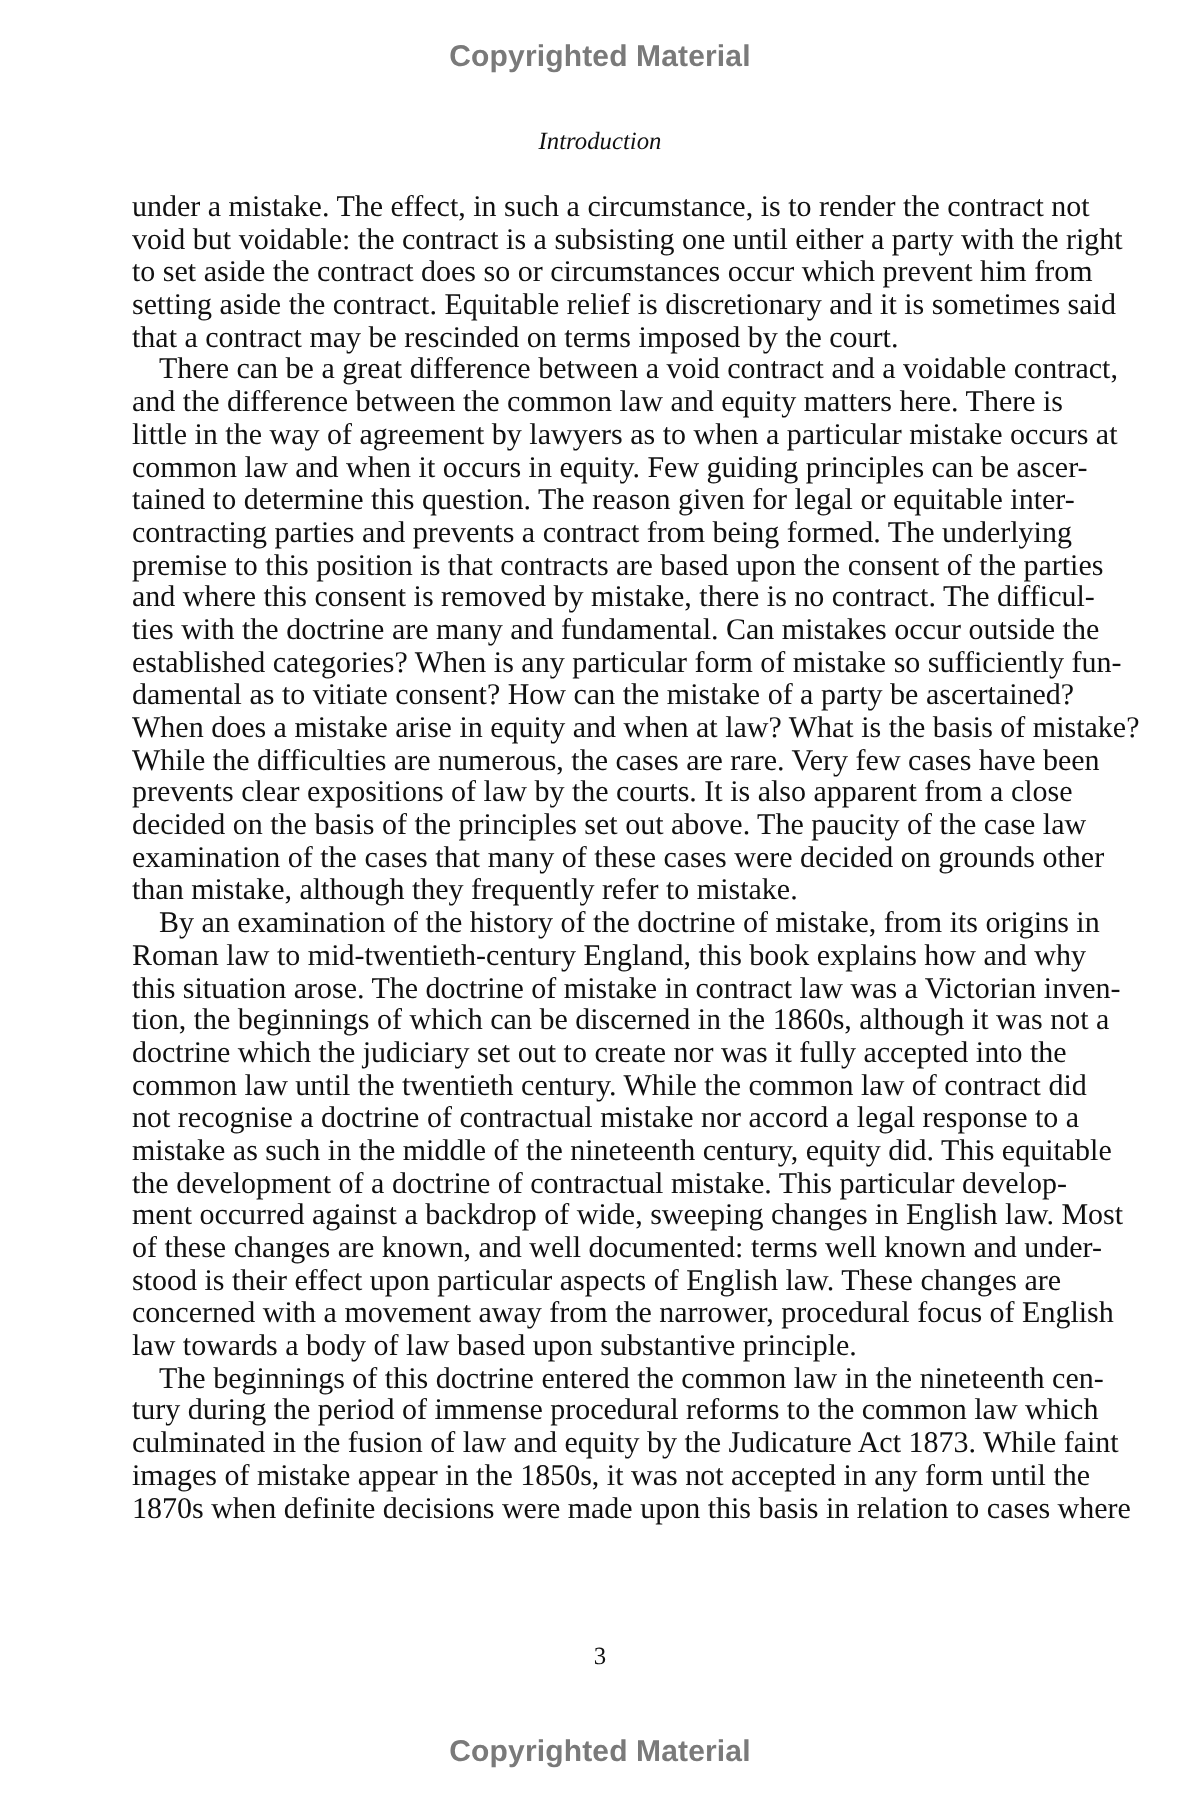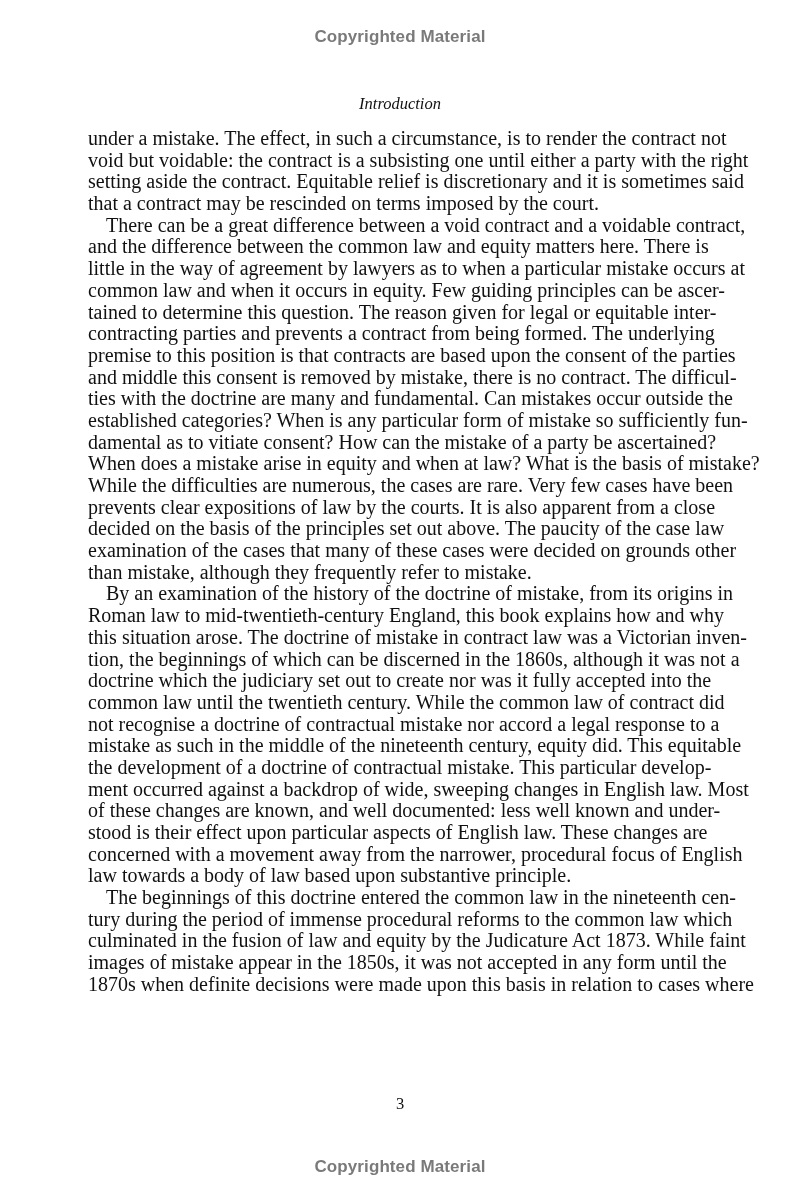--- a/index.html
+++ b/index.html
@@ -13,37 +13,36 @@
       position: relative;
       overflow: hidden;
     }
     .watermark {
       position: absolute;
       left: 0;
       width: 800px;
       text-align: center;
       font-family: "Liberation Sans", sans-serif;
       font-weight: bold;
-      font-size: 17px;
+      font-size: 20px;
       color: #7a7a7a;
       letter-spacing: 0.1px;
     }
     .watermark.top { top: 27px; }
     .watermark.bottom { top: 1157px; }
     .running-head {
       position: absolute;
       top: 84px;
       left: 0;
       width: 800px;
       text-align: center;
       font-family: "Liberation Serif", serif;
       font-style: italic;
       font-size: 16.5px;
       color: #111;
-      margin-top: 10px;
     }
     .text-block {
       position: absolute;
       top: 128px;
       left: 88px;
       width: 585px;
       font-family: Liberation Serif, serif;
       font-size: 20px;
       line-height: 21.7px;
       color: #111;
@@ -77,32 +76,33 @@
 <body>
 
 <div class="watermark top">Copyrighted Material</div>
 
 <div class="running-head">Introduction</div>
 
 <div class="text-block" id="text-block">
     <div>
       <span class="line">under a mistake. The effect, in such a circumstance, is to render the contract not</span>
       <span class="line">void but voidable: the contract is a subsisting one until either a party with the right</span>
+      <span class="line">to set aside the contract does so or circumstances occur which prevent him from</span>
       <span class="line">setting aside the contract. Equitable relief is discretionary and it is sometimes said</span>
       <span class="line last">that a contract may be rescinded on terms imposed by the court.</span>
     </div>
     <div>
       <span class="line indent">There can be a great difference between a void contract and a voidable contract,</span>
       <span class="line">and the difference between the common law and equity matters here. There is</span>
       <span class="line">little in the way of agreement by lawyers as to when a particular mistake occurs at</span>
       <span class="line">common law and when it occurs in equity. Few guiding principles can be ascer-</span>
       <span class="line">tained to determine this question. The reason given for legal or equitable inter-</span>
       <span class="line">contracting parties and prevents a contract from being formed. The underlying</span>
       <span class="line">premise to this position is that contracts are based upon the consent of the parties</span>
-      <span class="line">and middle this consent is removed by mistake, there is no contract. The difficul-</span>
+      <span class="line">and where this consent is removed by mistake, there is no contract. The difficul-</span>
       <span class="line">ties with the doctrine are many and fundamental. Can mistakes occur outside the</span>
       <span class="line">established categories? When is any particular form of mistake so sufficiently fun-</span>
       <span class="line">damental as to vitiate consent? How can the mistake of a party be ascertained?</span>
       <span class="line">When does a mistake arise in equity and when at law? What is the basis of mistake?</span>
       <span class="line">While the difficulties are numerous, the cases are rare. Very few cases have been</span>
       <span class="line">prevents clear expositions of law by the courts. It is also apparent from a close</span>
       <span class="line">decided on the basis of the principles set out above. The paucity of the case law</span>
       <span class="line">examination of the cases that many of these cases were decided on grounds other</span>
       <span class="line last">than mistake, although they frequently refer to mistake.</span>
     </div>
@@ -110,21 +110,21 @@
       <span class="line indent">By an examination of the history of the doctrine of mistake, from its origins in</span>
       <span class="line">Roman law to mid-twentieth-century England, this book explains how and why</span>
       <span class="line">this situation arose. The doctrine of mistake in contract law was a Victorian inven-</span>
       <span class="line">tion, the beginnings of which can be discerned in the 1860s, although it was not a</span>
       <span class="line">doctrine which the judiciary set out to create nor was it fully accepted into the</span>
       <span class="line">common law until the twentieth century. While the common law of contract did</span>
       <span class="line">not recognise a doctrine of contractual mistake nor accord a legal response to a</span>
       <span class="line">mistake as such in the middle of the nineteenth century, equity did. This equitable</span>
       <span class="line">the development of a doctrine of contractual mistake. This particular develop-</span>
       <span class="line">ment occurred against a backdrop of wide, sweeping changes in English law. Most</span>
-      <span class="line">of these changes are known, and well documented: less well known and under-</span>
+      <span class="line">of these changes are known, and well documented: terms well known and under-</span>
       <span class="line">stood is their effect upon particular aspects of English law. These changes are</span>
       <span class="line">concerned with a movement away from the narrower, procedural focus of English</span>
       <span class="line last">law towards a body of law based upon substantive principle.</span>
     </div>
     <div>
       <span class="line indent">The beginnings of this doctrine entered the common law in the nineteenth cen-</span>
       <span class="line">tury during the period of immense procedural reforms to the common law which</span>
       <span class="line">culminated in the fusion of law and equity by the Judicature Act 1873. While faint</span>
       <span class="line">images of mistake appear in the 1850s, it was not accepted in any form until the</span>
       <span class="line">1870s when definite decisions were made upon this basis in relation to cases where</span>

